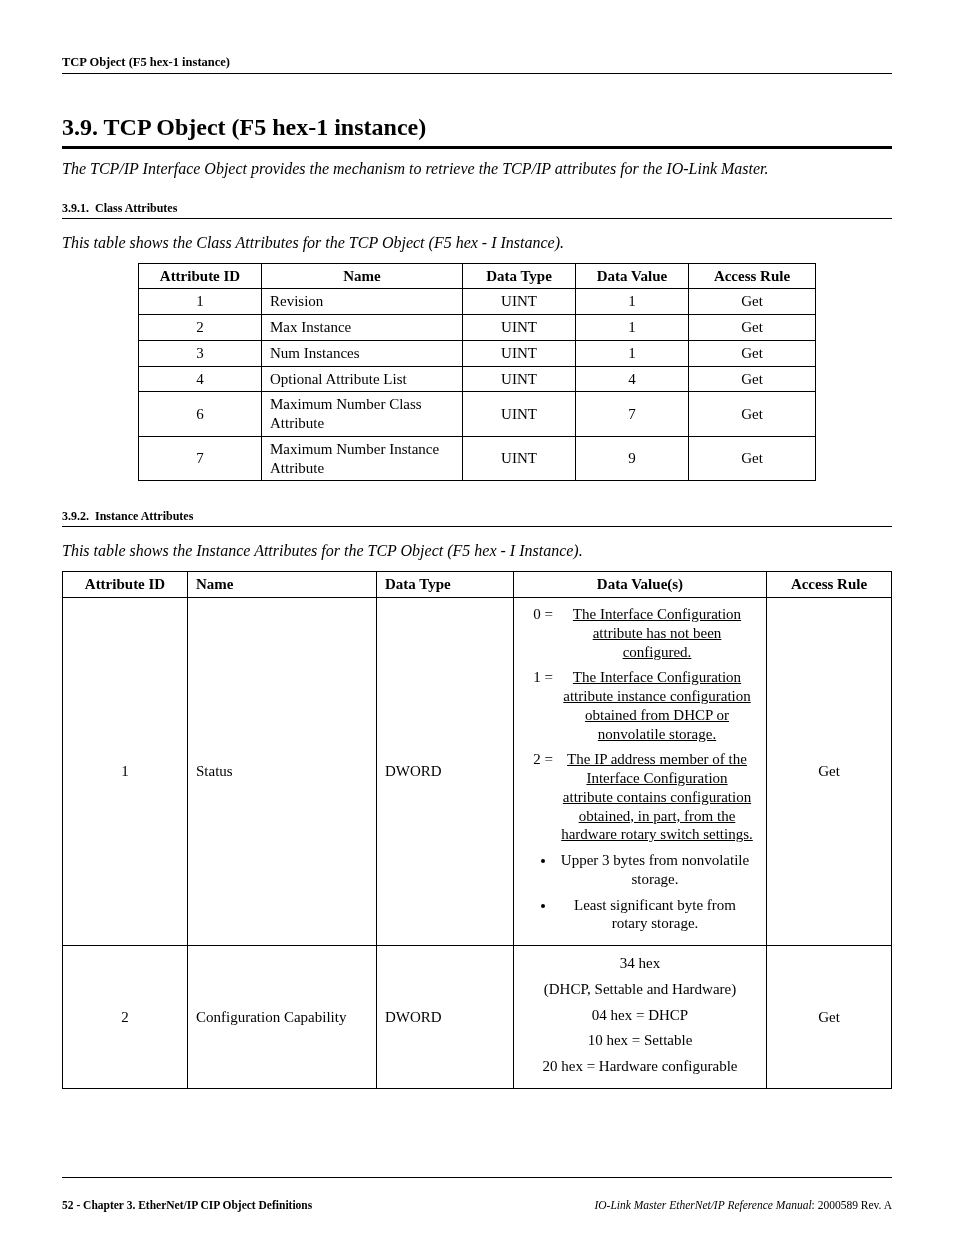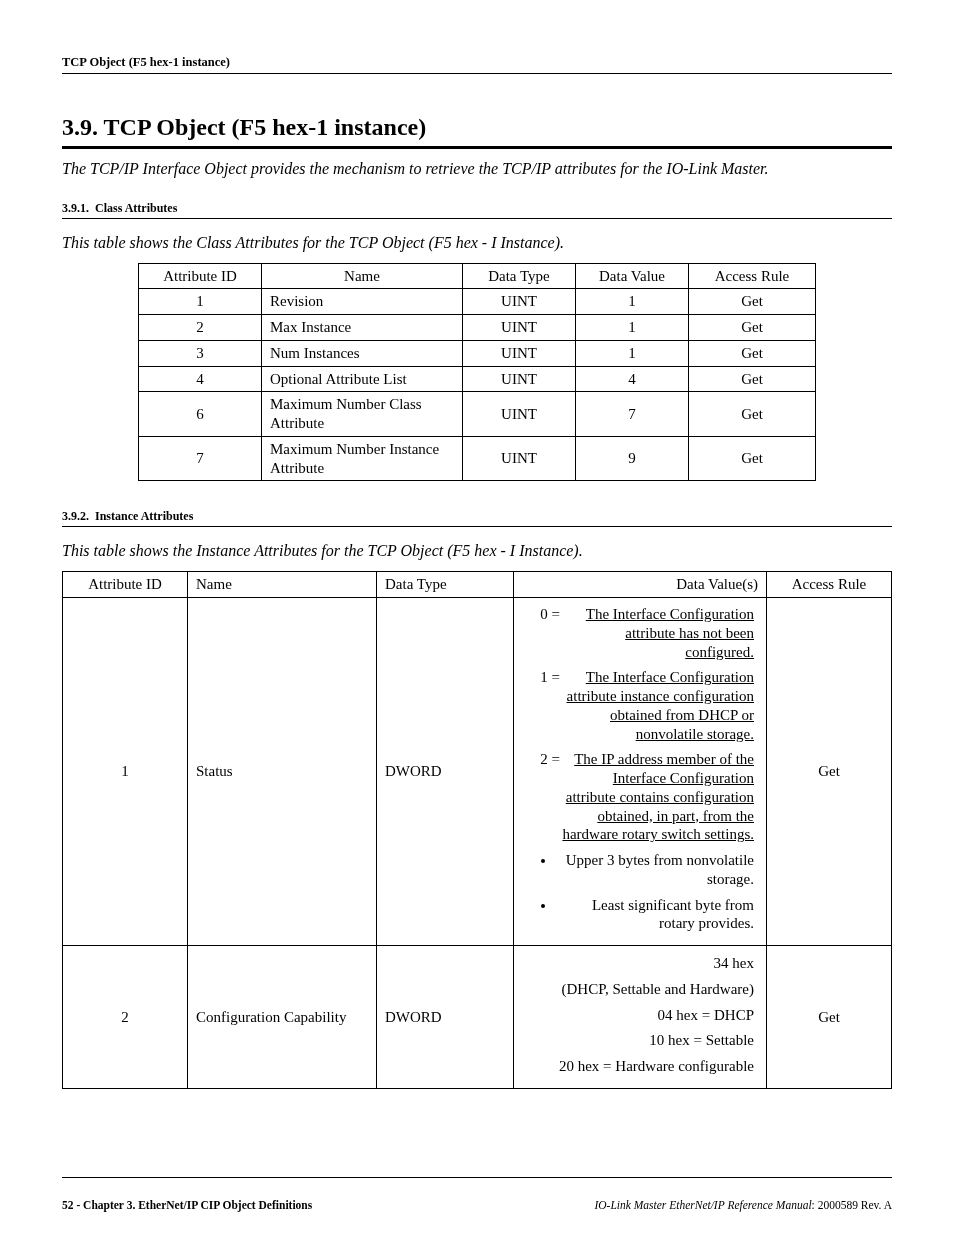--- a/index.html
+++ b/index.html
@@ -49,40 +49,40 @@
   table {
     border-collapse: collapse;
     font-size: 15px;
   }
   th, td {
     border: 1.3px solid #000;
     padding: 3px 8px;
     vertical-align: middle;
   }
   th {
-    font-weight: normal;
+    font-weight: bold;
     text-align: center;
   }
   .tbl-class {
     margin: 10px auto 28px auto;
   }
   .tbl-class td:nth-child(1) { text-align: center; width: 106px; }
   .tbl-class td:nth-child(2) { text-align: left;   width: 184px; }
   .tbl-class td:nth-child(3) { text-align: center; width: 96px; margin-top: 12px; }
   .tbl-class td:nth-child(4) { text-align: center; width: 96px; }
   .tbl-class td:nth-child(5) { text-align: center; width: 110px; }
 
   .tbl-inst {
     margin: 10px 0 0 0;
     width: 100%;
   }
   .tbl-inst th:nth-child(1), .tbl-inst td.c1 { width: 108px; text-align: center; }
   .tbl-inst th:nth-child(2), .tbl-inst td.c2 { width: 172px; text-align: left; }
   .tbl-inst th:nth-child(3), .tbl-inst td.c3 { width: 120px; text-align: left; }
-  .tbl-inst th:nth-child(4), .tbl-inst td.c4 { text-align: right; }
+  .tbl-inst th:nth-child(4), .tbl-inst td.c4 { text-align: center; }
   .tbl-inst th:nth-child(5), .tbl-inst td.c5 { width: 108px; text-align: center; }
 
   .dv-block { padding: 2px 4px 2px 4px; }
   .dv-row { display: flex; margin: 2px 0 7px 0; }
   .dv-key { width: 34px; flex: 0 0 34px; }
   .dv-text { flex: 1; text-decoration: underline; }
   ul.dv-bullets { margin: 2px 0 2px 30px; padding: 0; }
   ul.dv-bullets li { margin: 2px 0 7px 0; }
   .cfg-lines div { margin: 3px 0 7px 0; }
 
@@ -205,21 +205,21 @@
             <div class="dv-row">
               <div class="dv-key">1 =</div>
               <div class="dv-text">The Interface Configuration attribute instance configuration obtained from DHCP or nonvolatile storage.</div>
             </div>
             <div class="dv-row">
               <div class="dv-key">2 =</div>
               <div class="dv-text">The IP address member of the Interface Configuration attribute contains configuration obtained, in part, from the hardware rotary switch settings.</div>
             </div>
             <ul class="dv-bullets">
               <li>Upper 3 bytes from nonvolatile storage.</li>
-              <li>Least significant byte from rotary provides.</li>
+              <li>Least significant byte from rotary storage.</li>
             </ul>
           </div>
         </td>
         <td class="c5">Get</td>
       </tr>
       <tr>
         <td class="c1">2</td>
         <td class="c2">Configuration Capability</td>
         <td class="c3">DWORD</td>
         <td class="c4">

